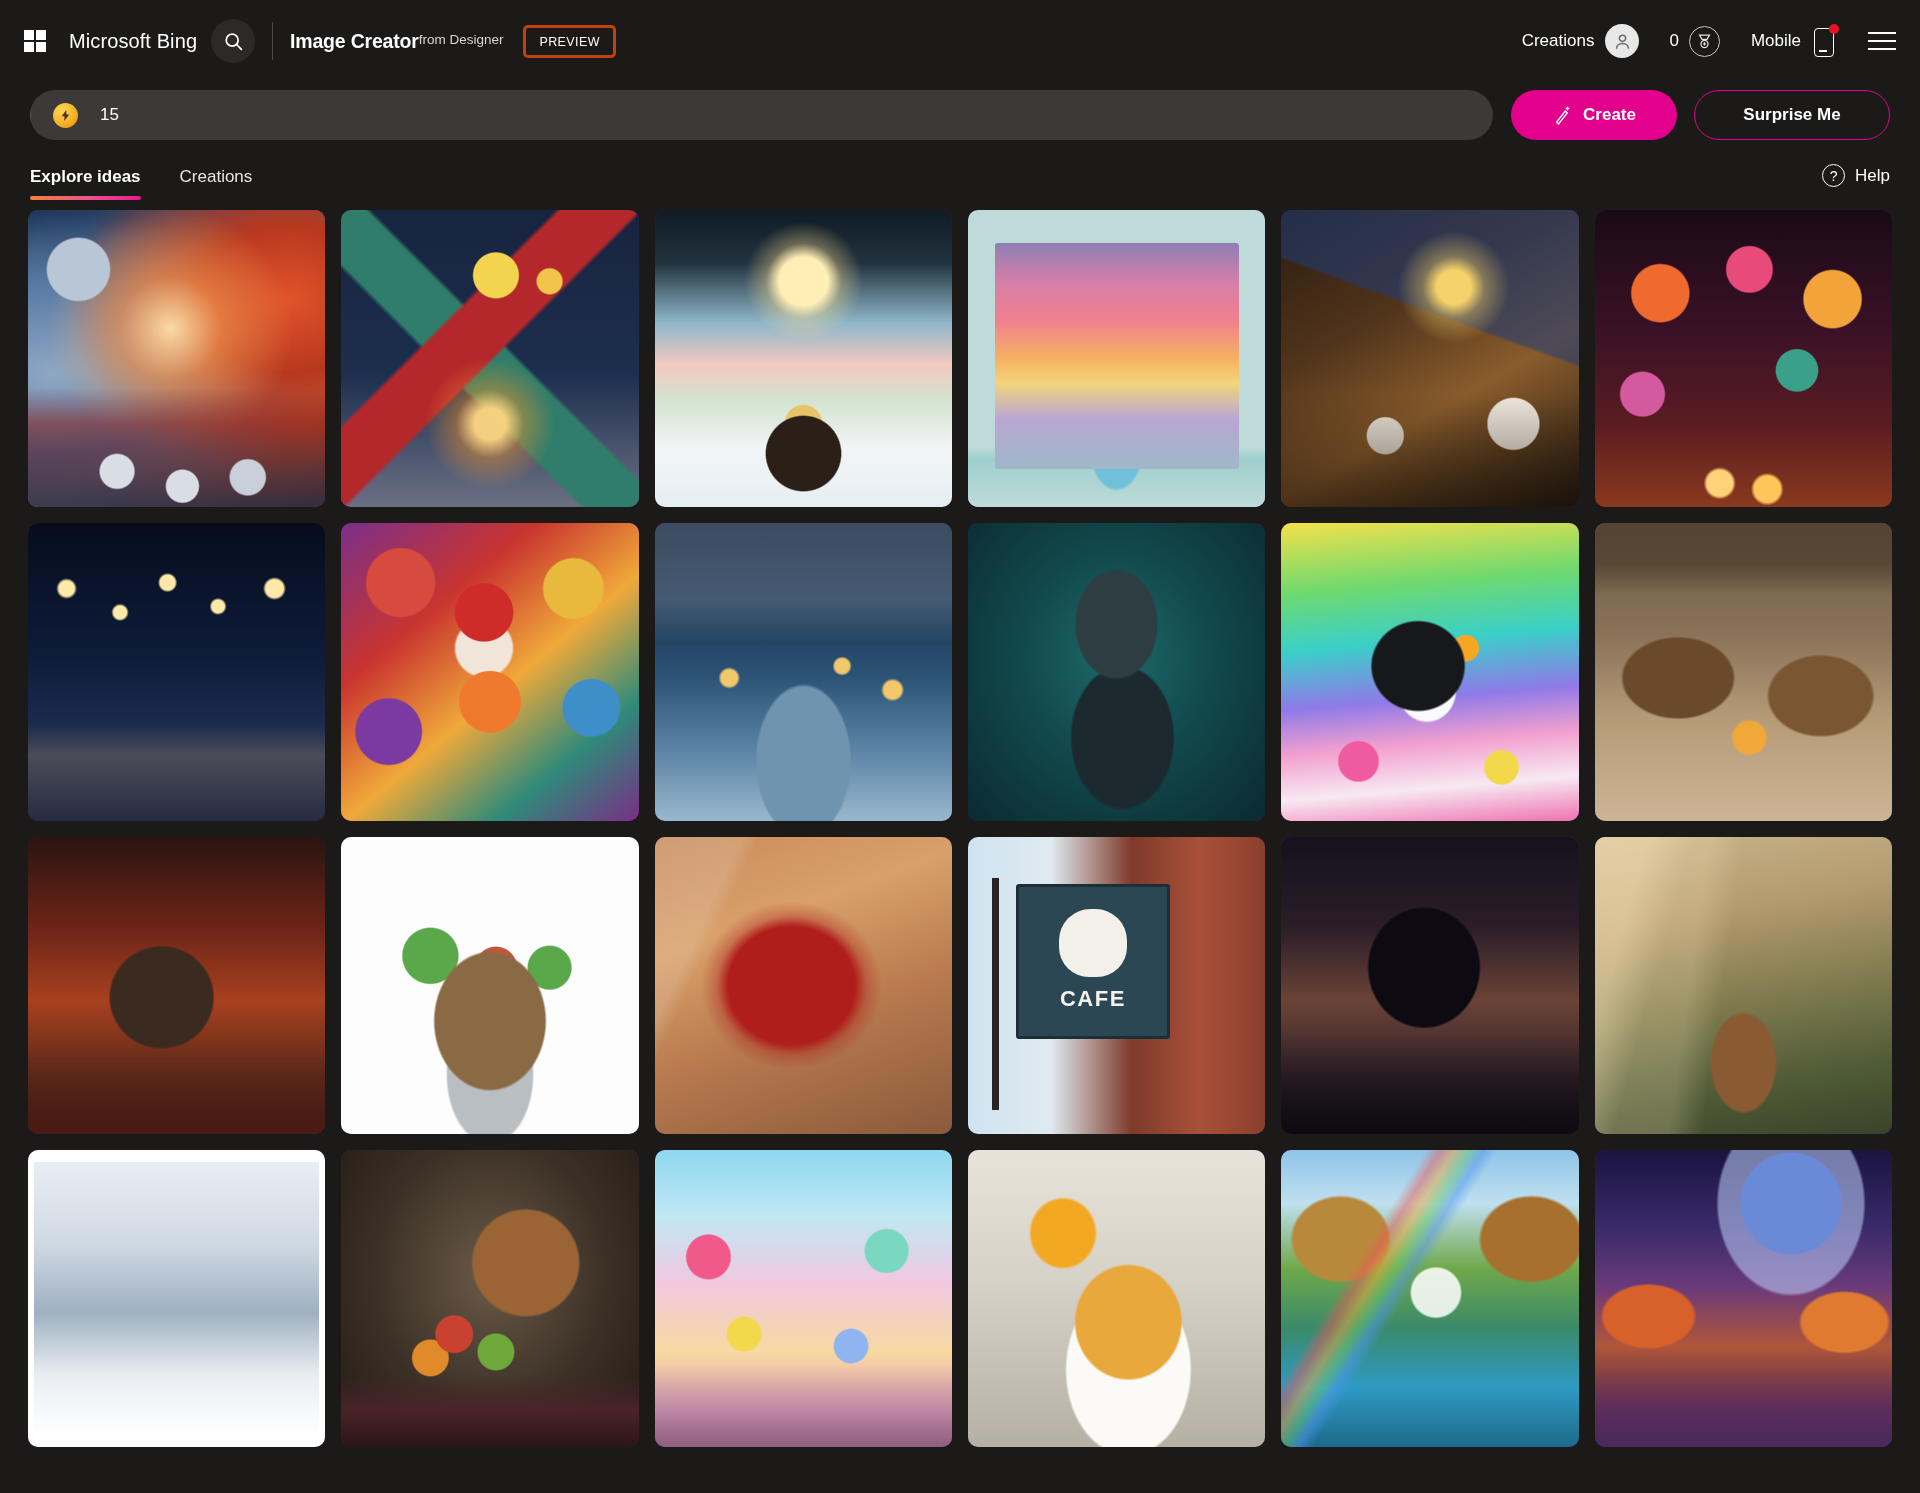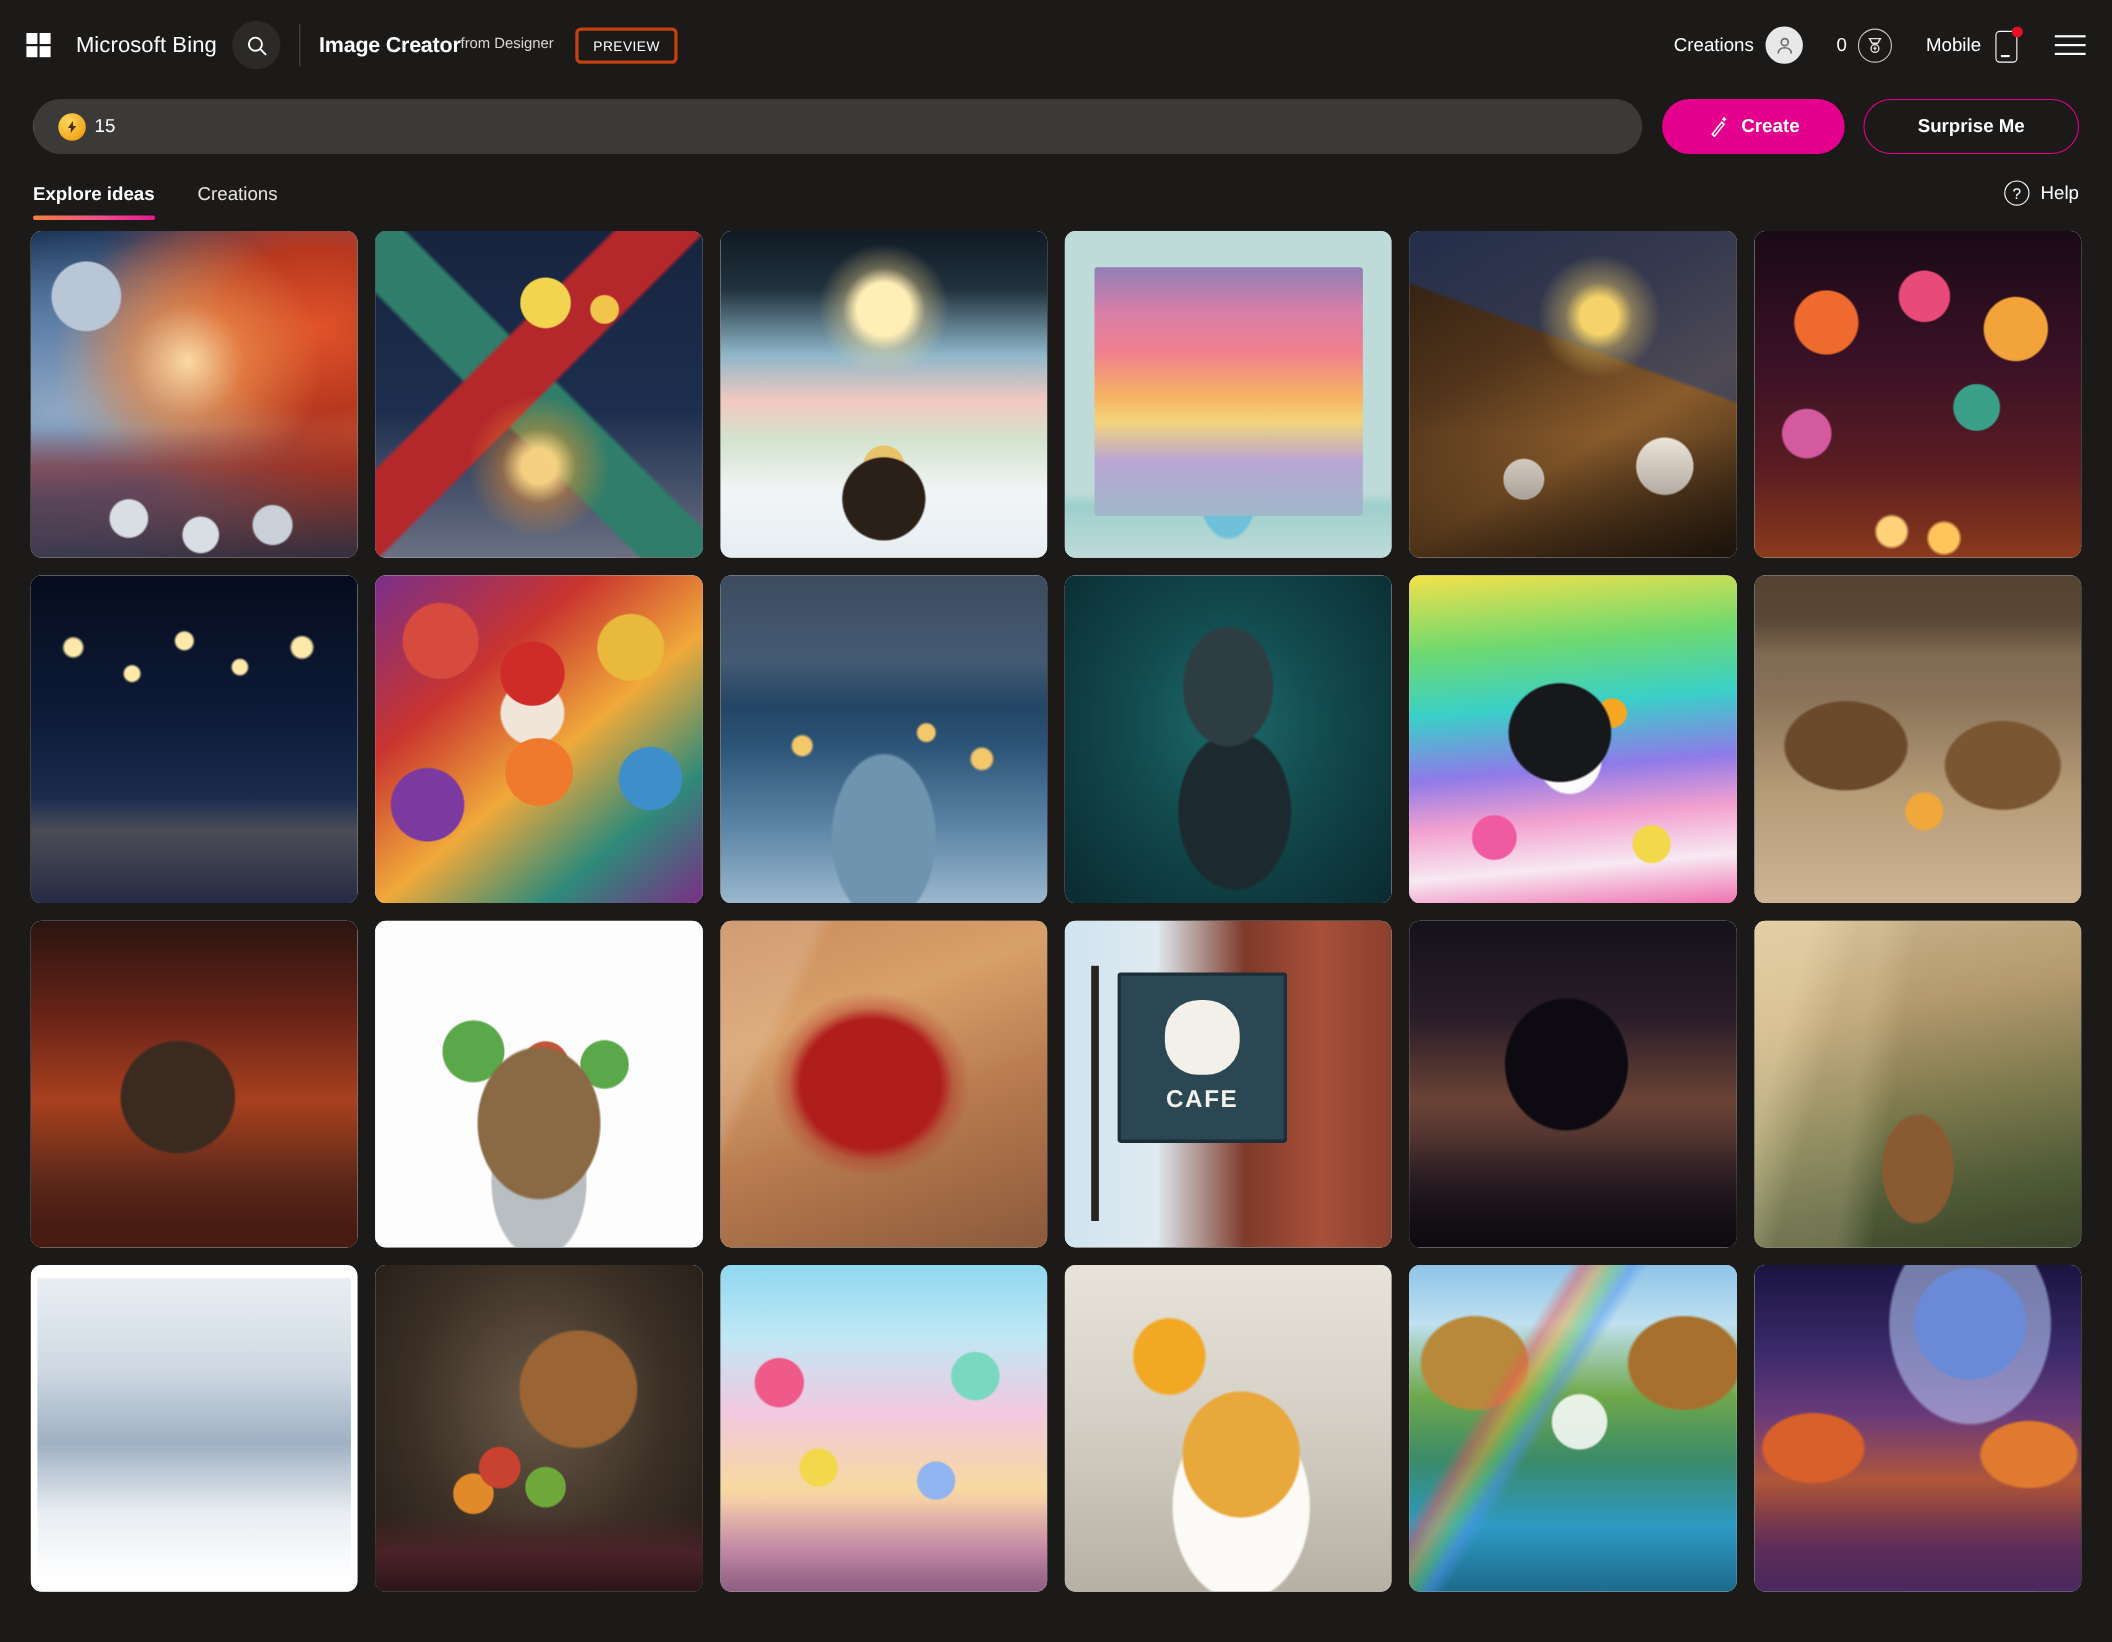--- a/index.html
+++ b/index.html
@@ -73,21 +73,21 @@
   .prompt-box {
     flex: 1 1 auto; height: 50px; background: #3b3a39; border-radius: 26px;
     display:flex; align-items:center; overflow:hidden;
   }
   .prompt-input {
     flex: 1 1 auto; background: transparent; border: 0; outline: none;
     color: #c9c8c6; font-size: 17px; padding: 0 26px;
     font-family: "Liberation Sans", sans-serif;
   }
   .prompt-input::placeholder { color: #aeadab; }
-  .boost { display:flex; align-items:center; gap: 8px; height: 100%;
+  .boost { display:flex; align-items:center; gap: 22px; height: 100%;
            padding: 0 26px 0 22px; border-left: 1px solid #565553; cursor: pointer; }
   .coin { width: 25px; height: 25px; border-radius:50%;
           background: radial-gradient(circle at 35% 30%, #ffd65c, #f2a81d 70%, #d98c10);
           display:flex; align-items:center; justify-content:center; }
   .boost .num { color:#ffffff; font-size:17px; }
 
   .btn-create {
     margin-left: 18px; height: 50px; min-width: 166px; border-radius: 26px;
     background: #e3008c; border: none; color: #ffffff; font-size: 17px; font-weight: 700;
     display:flex; align-items:center; justify-content:center; gap: 11px; cursor:pointer;
@@ -121,21 +121,21 @@
     display: grid;
     grid-template-columns: repeat(6, 1fr);
     gap: 16px;
   }
   .tile {
     position: relative;
     aspect-ratio: 1 / 1;
     border-radius: 10px;
     overflow: hidden;
     cursor: pointer;
-    background: #e5e5e5;
+    background: #4c1d95;
   }
   .tile .art { position:absolute; inset:0; }
 
   
   .a-choir{background:
     radial-gradient(circle at 48% 40%, rgba(255,226,170,.95) 0%, rgba(255,170,90,.55) 22%, rgba(0,0,0,0) 52%),
     radial-gradient(ellipse at 88% 30%, #e1532a 0%, #b8381f 25%, rgba(0,0,0,0) 60%),
     radial-gradient(ellipse at 8% 55%, #8fa7c4 0%, #5d7ea8 35%, rgba(0,0,0,0) 70%),
     linear-gradient(160deg,#1d3557 0%,#4a6b96 38%,#c9704a 70%,#7e3f2c 100%);}
   .a-choir::after{content:"";position:absolute;inset:0;background:

